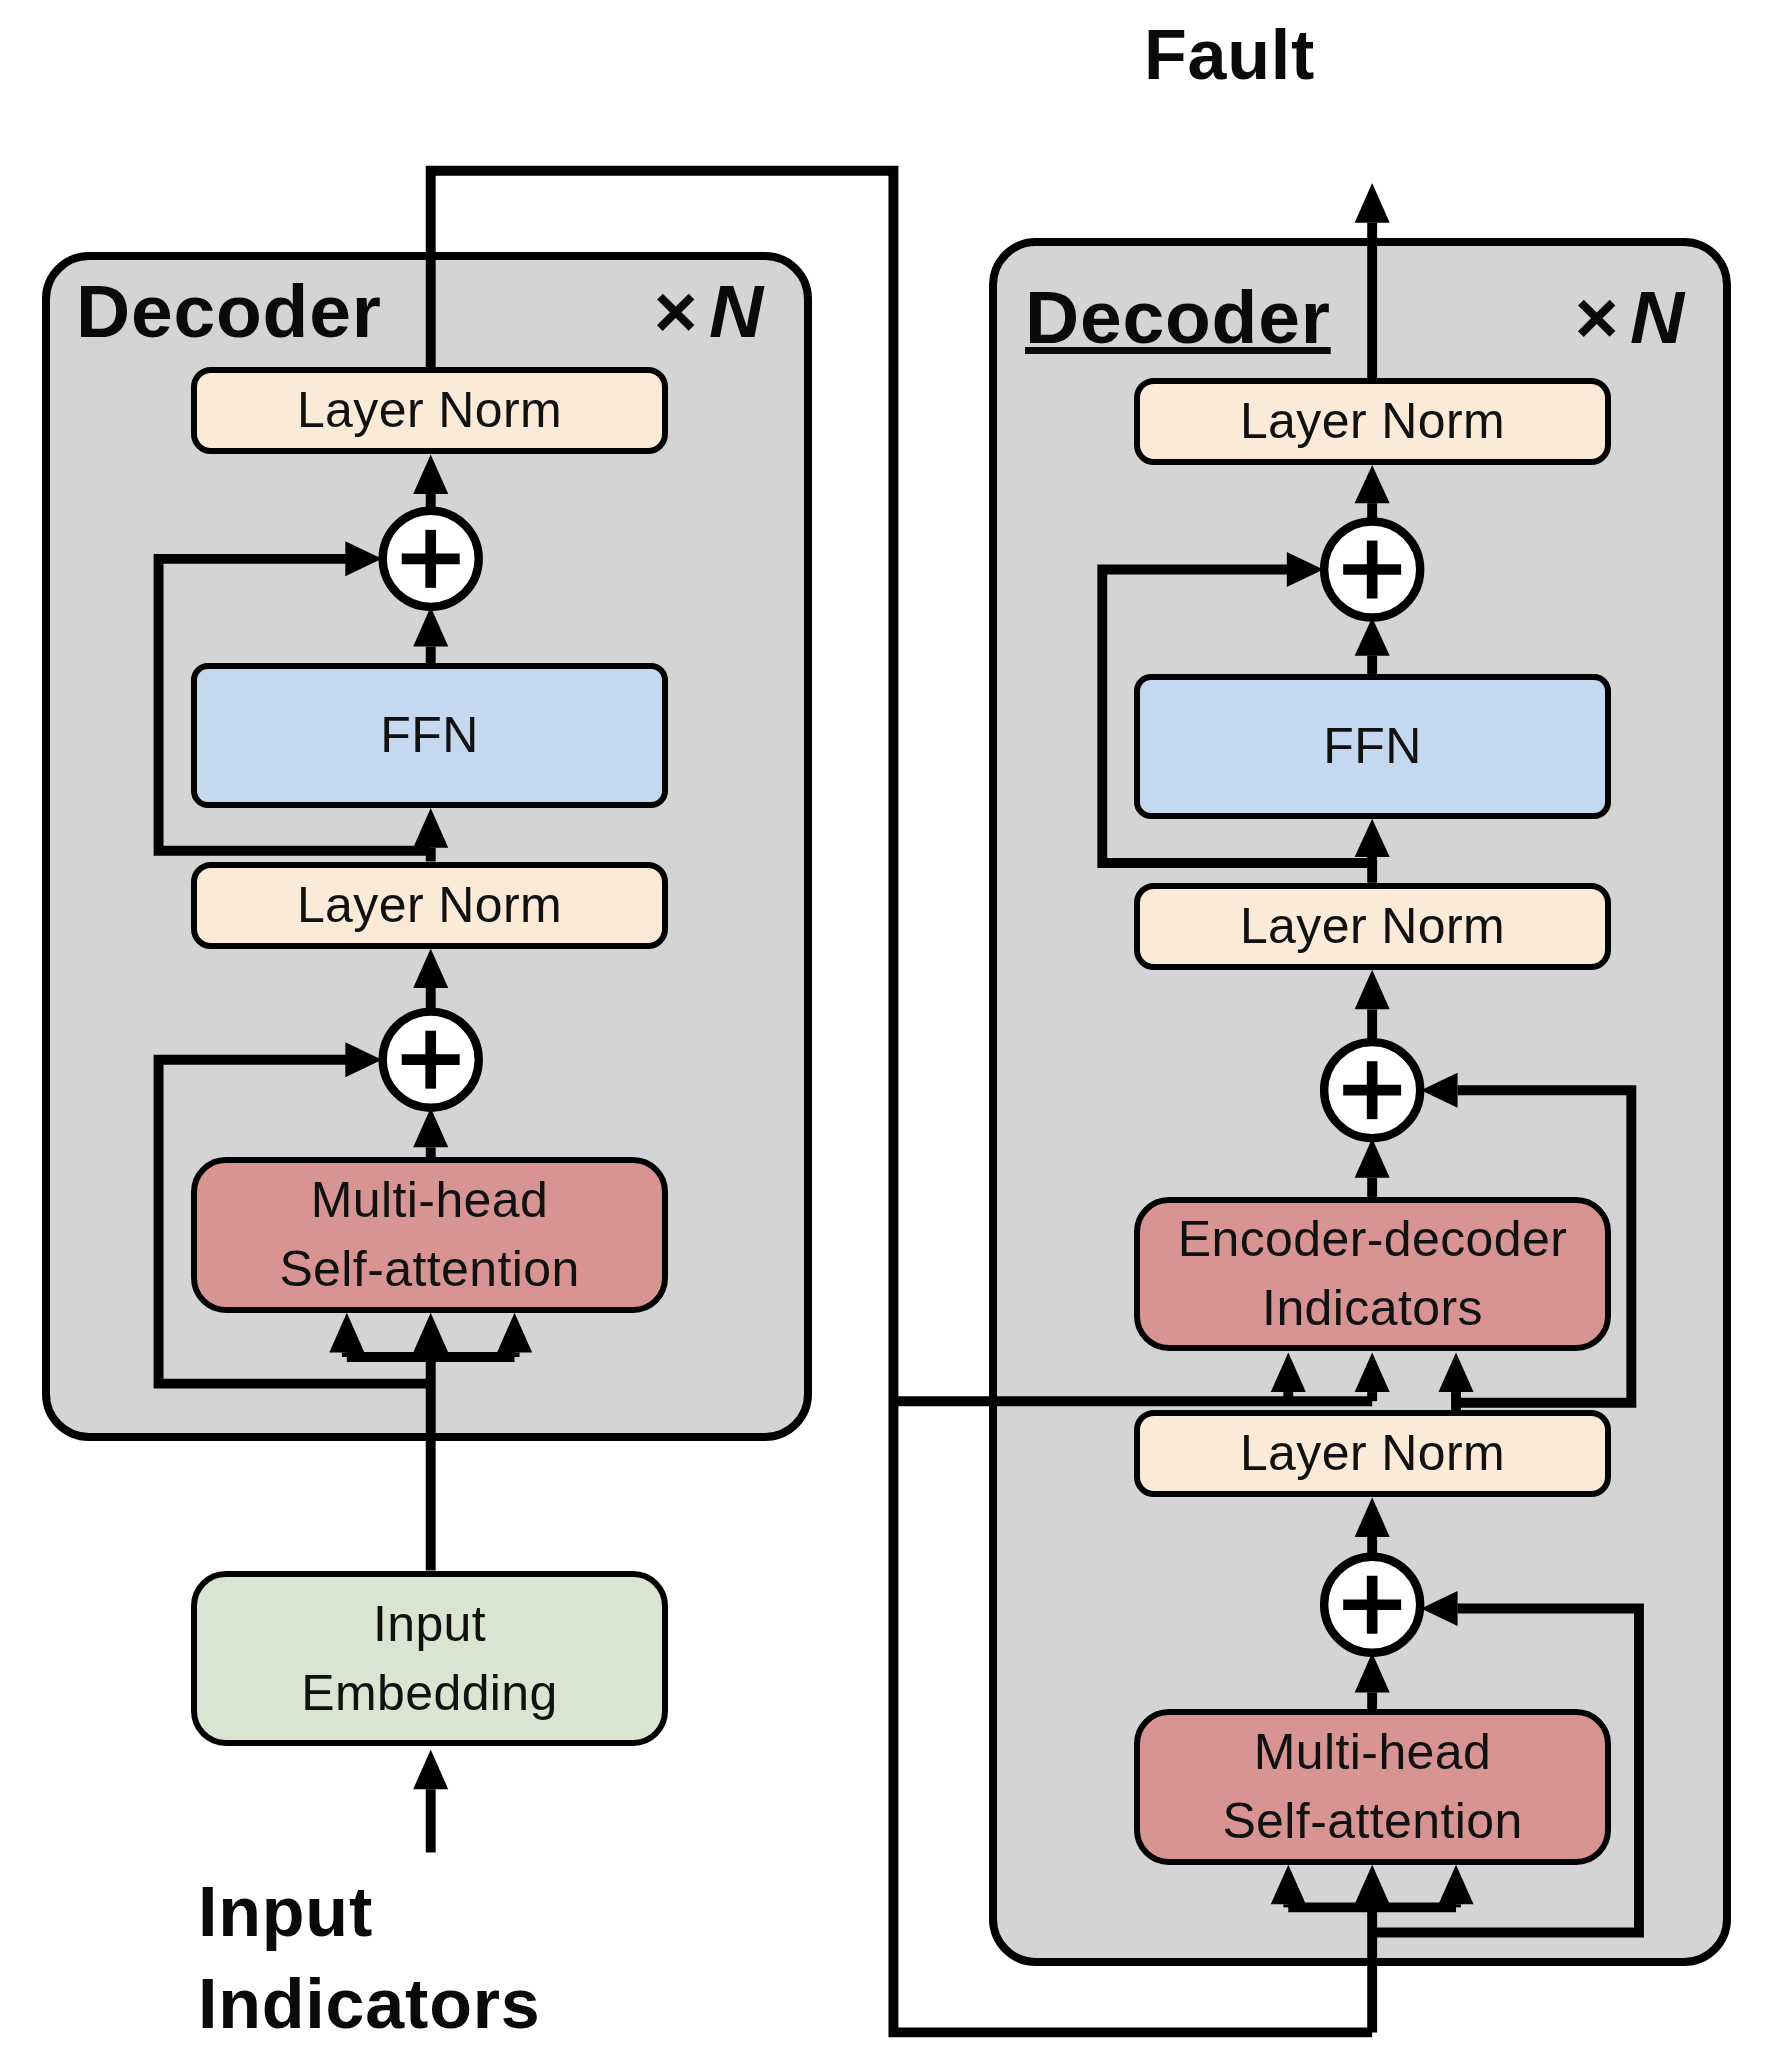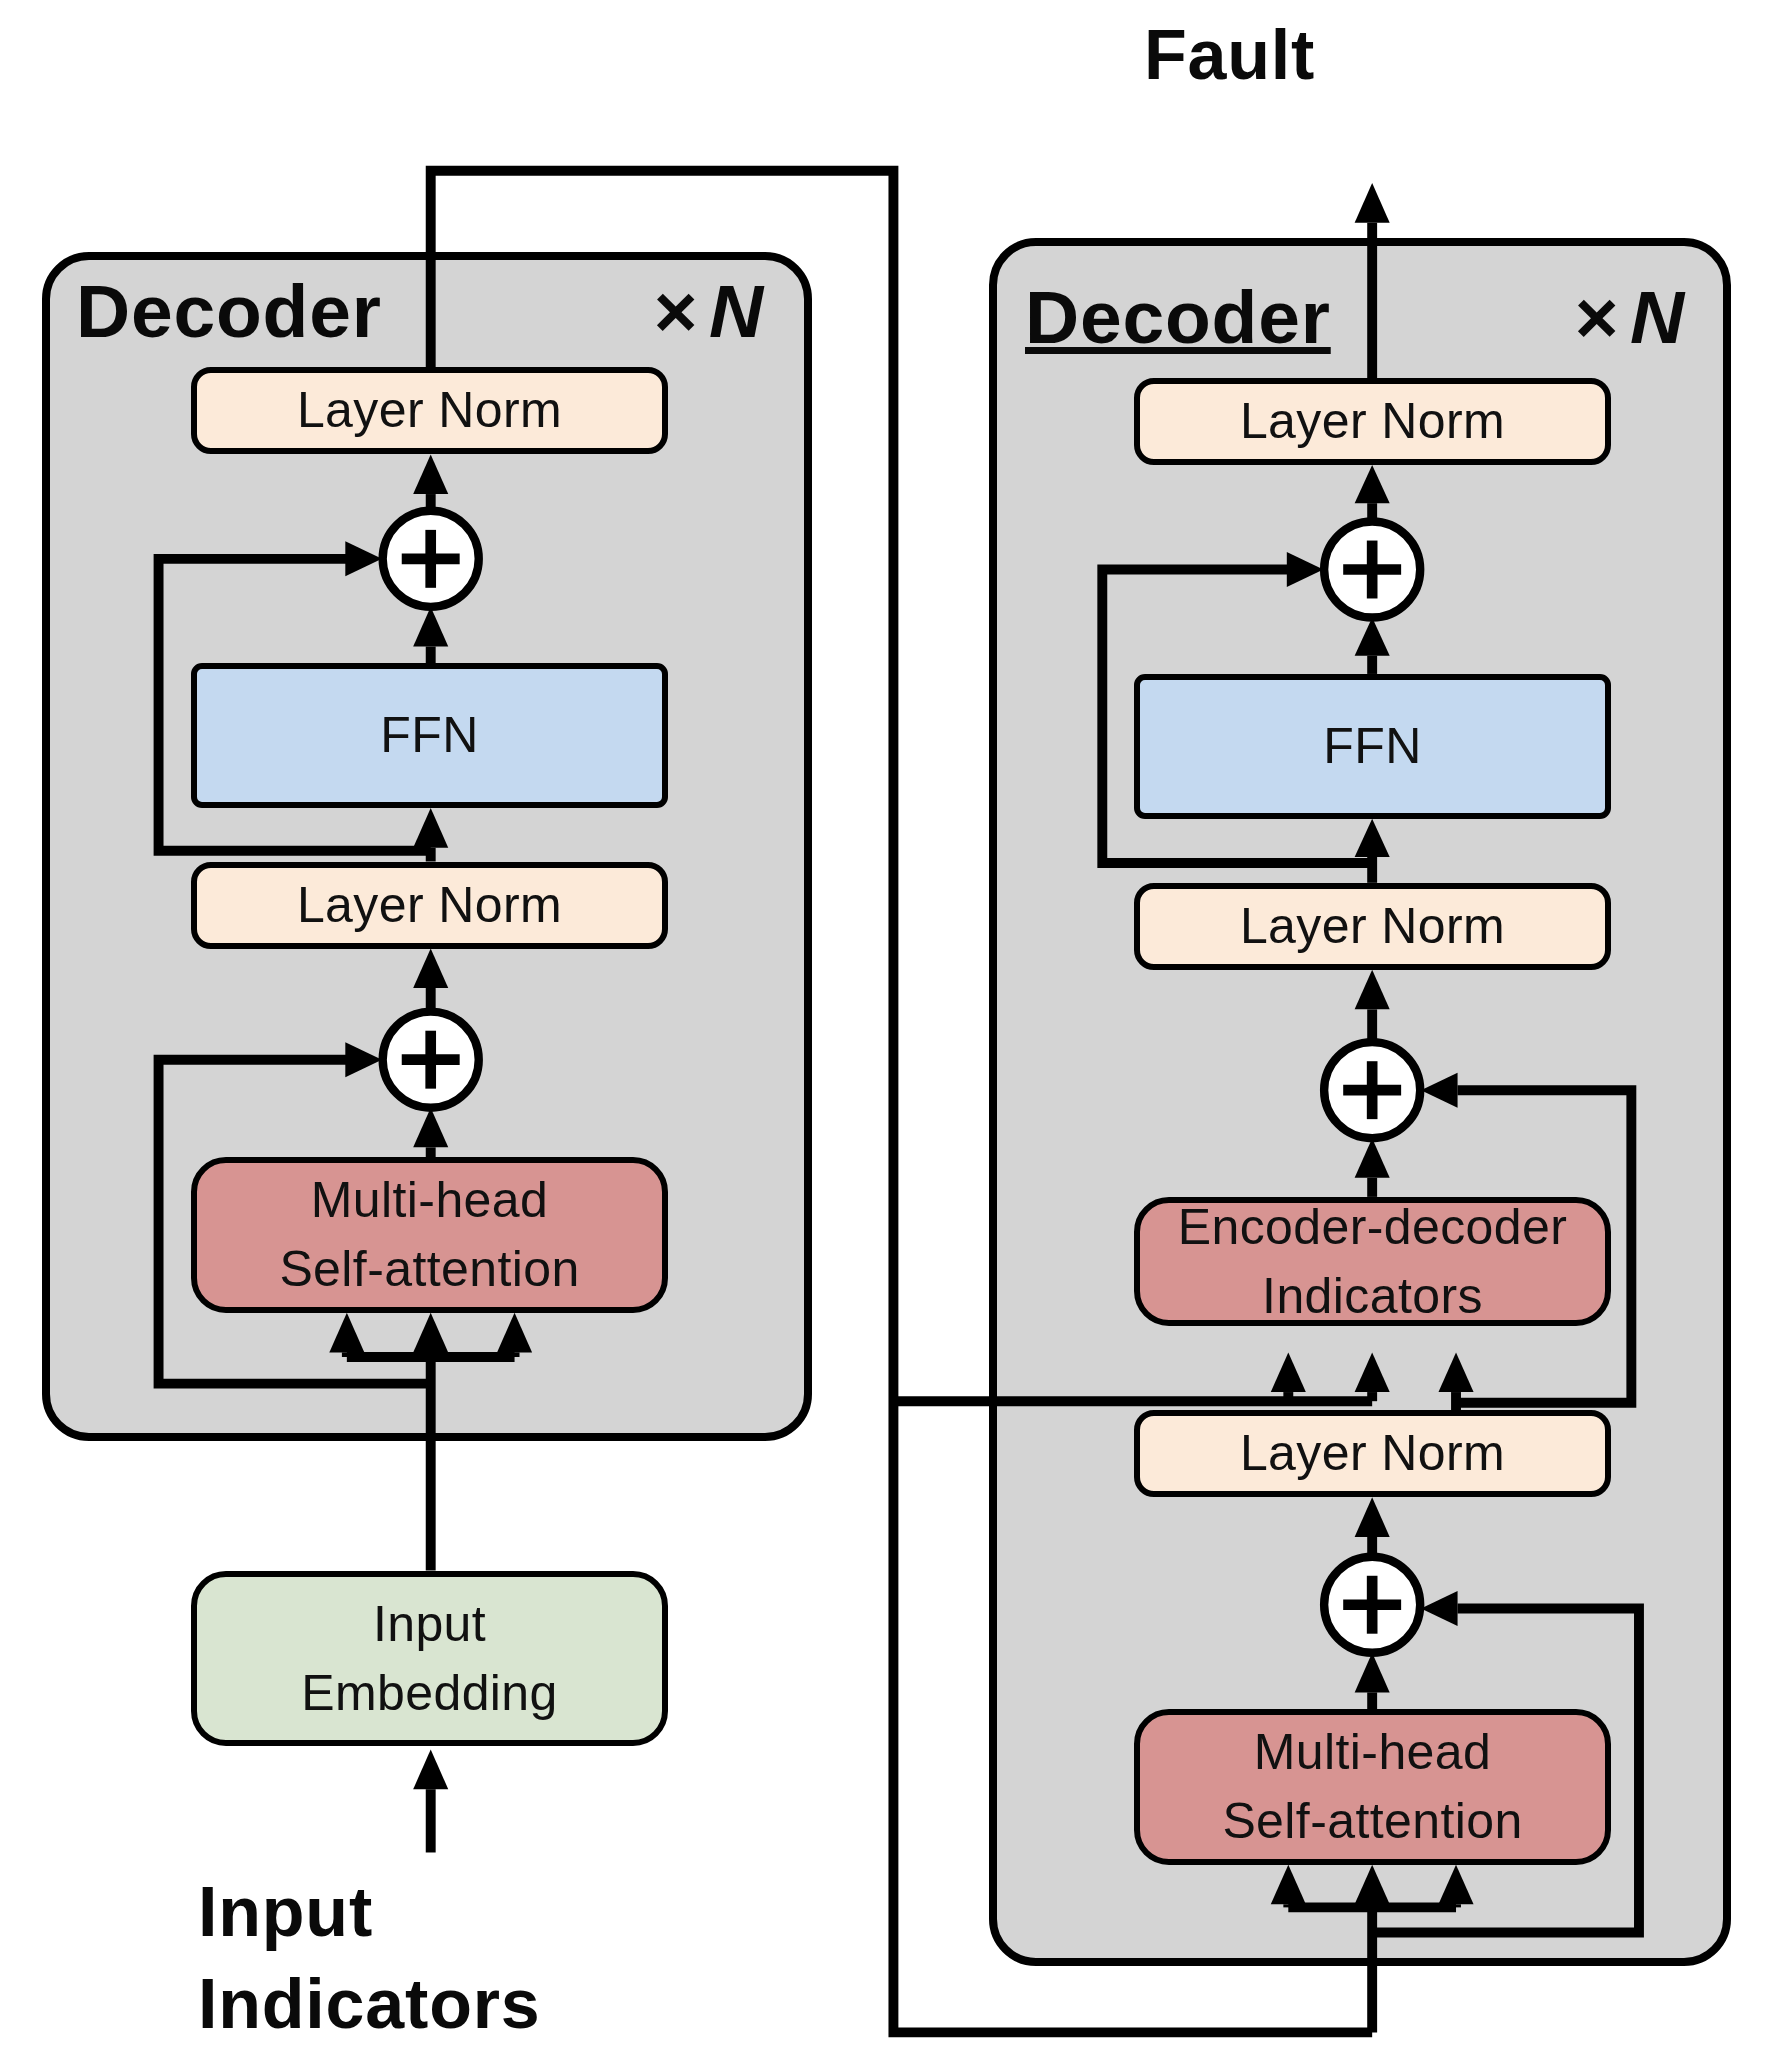--- a/index.html
+++ b/index.html
@@ -19,21 +19,21 @@
     box-sizing:border-box;
   }
   .node{
     position:absolute;z-index:3;
     border:6.9px solid #000;box-sizing:border-box;
     display:flex;flex-direction:column;align-items:center;justify-content:center;
     text-align:right;font-size:50px;line-height:1.38;color:#111;
     letter-spacing:0.4px;
   }
   .node.small{border-radius:20px;background:var(--c-layernorm,#fcead9);}
-  .node.ffn{border-radius:11px;background:var(--c-ffn,#c4d9f0);}
+  .node.ffn{border-radius:17px;background:var(--c-ffn,#c4d9f0);}
   .node.attn{border-radius:35px;background:var(--c-attention,#d79492);}
   .node.embed{border-radius:35px;background:var(--c-embedding,#d9e5d1);}
   .big-label{
     position:absolute;z-index:4;font-size:75px;font-weight:700;color:#0a0a0a;
     white-space:nowrap;letter-spacing:0.8px;
   }
   .xn{font-weight:700;text-align:right;}
   .xn .n-italic{font-style:italic;padding-left:10.7px;}
   .caption{
     position:absolute;z-index:4;font-size:70px;font-weight:700;color:#0a0a0a;
@@ -170,21 +170,21 @@
 
   <div class="node small" style="left:1134px;top:378px;width:477px;height:87px;">
     <span>Layer Norm</span>
   </div>
   <div class="node ffn" style="left:1134px;top:674px;width:477px;height:145px;">
     <span>FFN</span>
   </div>
   <div class="node small" style="left:1134px;top:883px;width:477px;height:87px;">
     <span>Layer Norm</span>
   </div>
-  <div class="node attn" style="left:1134px;top:1197px;width:477px;height:129px;">
+  <div class="node attn" style="left:1134px;top:1197px;width:477px;height:154px;">
     <span>Encoder-decoder</span>
     <span>Indicators</span>
   </div>
   <div class="node small" style="left:1134px;top:1410px;width:477px;height:87px;">
     <span>Layer Norm</span>
   </div>
   <div class="node attn" style="left:1134px;top:1709px;width:477px;height:156px;">
     <span>Multi-head</span>
     <span>Self-attention</span>
   </div>

